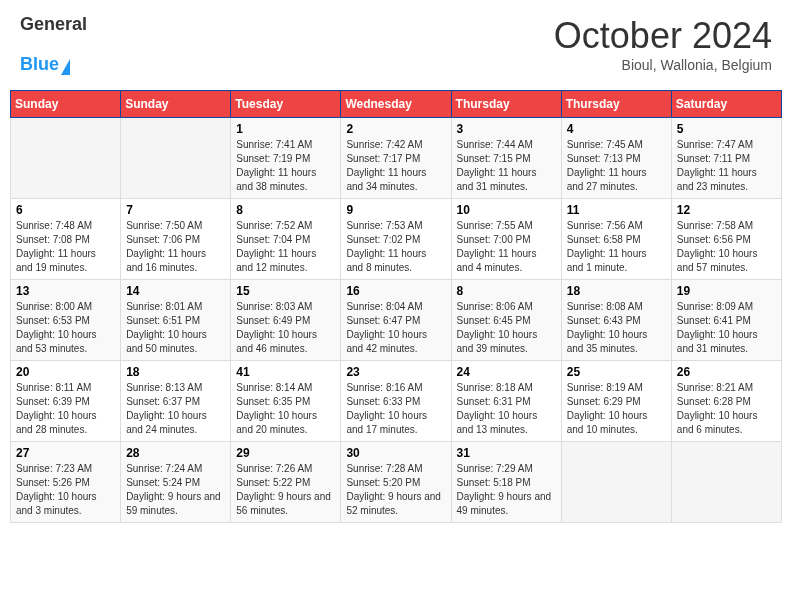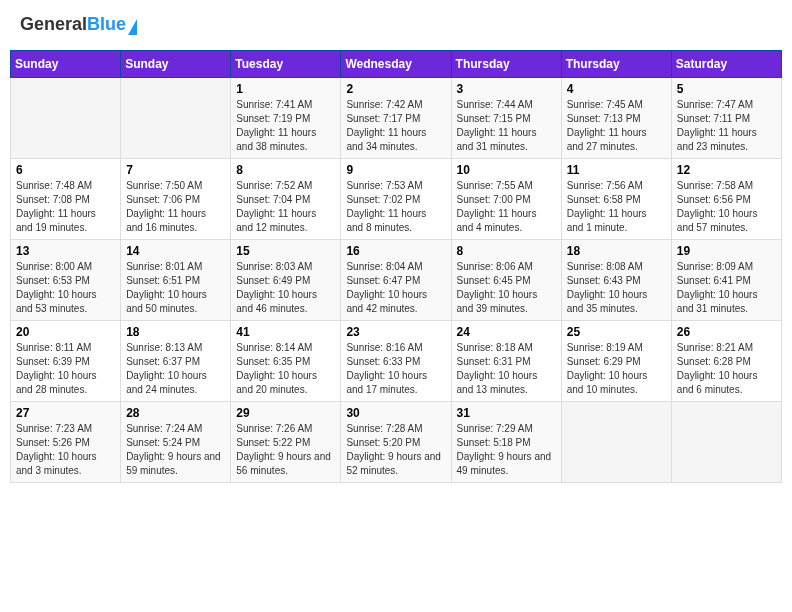--- a/index.html
+++ b/index.html
@@ -32,21 +32,21 @@
     .location-title {
       font-size: 14px;
       color: #555;
     }
     .calendar {
       width: 100%;
       border-collapse: collapse;
       font-size: 11px;
     }
     .calendar thead th {
-      background-color: #6d28d9;
+      background-color: #ef4444;
       color: #fff;
       padding: 6px 4px;
       text-align: left;
       font-size: 12px;
       font-weight: bold;
       border: 1px solid #0d47a1;
     }
     .calendar tbody td {
       vertical-align: top;
       padding: 4px 5px;
@@ -75,29 +75,31 @@
     .empty-cell {
       background: #f5f5f5 !important;
     }
   </style>
 </head>
 <body>
 
 <div>
   <div class="header">
     <div class="logo">
-      <div style="display:flex;flex-direction:row;line-height:1.1;">
+      <div style="display:flex;flex-direction:column;line-height:1.1;gap:20px;">
         <span style="font-size:18px;font-weight:bold;color:#333;">General</span>
         <div style="display:flex;align-items:flex-end;">
           <span style="font-size:18px;font-weight:bold;color:#2196F3;">Blue</span>
           <div style="width:0;height:0;border-left:9px solid transparent;border-bottom:16px solid #2196F3;margin-left:2px;margin-bottom:0px;"></div>
         </div>
       </div>
     </div>
     <div class="title-block">
+      <div class="month-title">October 2024</div>
+      <div class="location-title">Bioul, Wallonia, Belgium</div>
     </div>
   </div>
 
   <table class="calendar">
     <thead>
       <tr>
       <th>Sunday</th>
           <th>Sunday</th>
           <th>Tuesday</th>
           <th>Wednesday</th>

